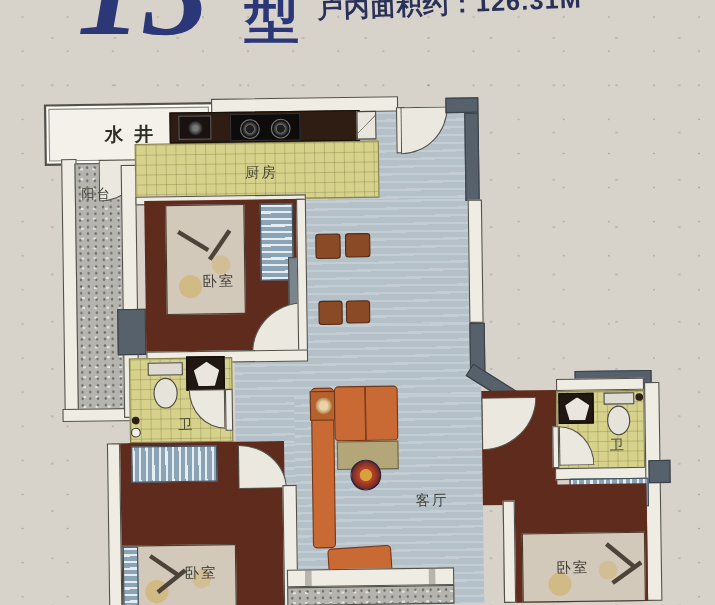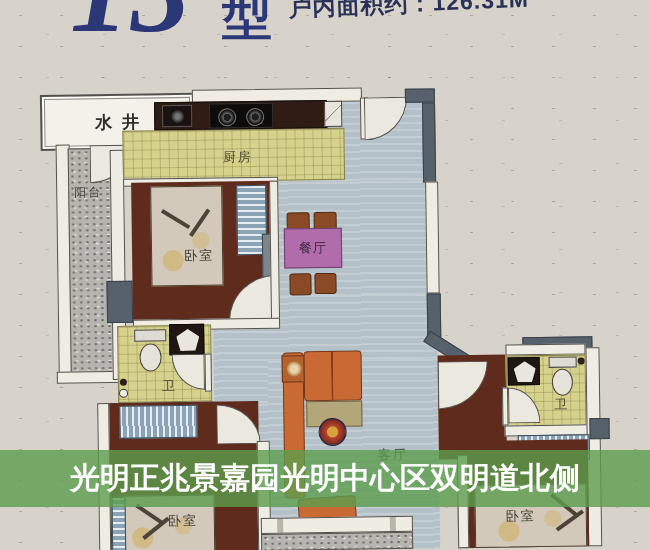--- a/index.html
+++ b/index.html
@@ -53,21 +53,21 @@
     <div class="abs floor-blue" style="left:173px;top:318px;width:58px;height:42px;"></div>
     <div class="abs floor-blue" style="left:227px;top:275px;width:170px;height:190px;"></div>
 
     <div class="abs wall-w" style="left:3px;top:6px;width:154px;height:56px;border-width:2px;box-shadow:inset 0 0 0 2px #fdfcf9, inset 0 0 0 3px #8d8b84;background:#f4f1ea;display:flex;align-items:center;justify-content:center;">
       <span style="font-size:17px;font-weight:bold;color:#2e2e28;letter-spacing:10px;padding-left:10px;">水井</span>
     </div>
 
     <div class="abs wall-w" style="left:18px;top:56px;width:14px;height:238px;"></div>
     <div class="abs gravel" style="left:30px;top:60px;width:44px;height:225px;"></div>
     <div class="abs arc" style="left:52px;top:57px;width:42px;height:38px;border-radius:0 0 100% 0;"></div>
-    <div class="lbl" style="left:36px;top:96px;font-size:12px;color:#44433a;">阳台</div>
+    <div class="lbl" style="left:36px;top:80px;font-size:12px;color:#44433a;">阳台</div>
     <div class="abs wall-w" style="left:16px;top:283px;width:92px;height:12px;"></div>
     <div class="abs wall-w" style="left:72px;top:62px;width:14px;height:230px;"></div>
     <div class="abs wall-d" style="left:67px;top:193px;width:26px;height:42px;"></div>
 
     <div class="abs wall-w" style="left:155px;top:3px;width:170px;height:14px;"></div>
     <div class="abs tile" style="left:85px;top:43px;width:222px;height:52px;"></div>
     <div class="abs" style="left:117px;top:15px;width:173px;height:28px;background:#2f1c12;border:1px solid #151009;box-sizing:border-box;"></div>
     <div class="abs" style="left:125px;top:18px;width:30px;height:22px;background:#191210;border:1px solid #5a5a5a;box-sizing:border-box;">
       <div class="abs" style="left:8px;top:4px;width:13px;height:13px;border-radius:50%;background:radial-gradient(#777 25%,#222 70%);"></div>
     </div>
@@ -96,23 +96,20 @@
     <div class="abs wall-d" style="left:368px;top:5px;width:30px;height:14px;"></div>
     <div class="abs wall-d" style="left:385px;top:19px;width:13px;height:80px;"></div>
     <div class="abs wall-w" style="left:387px;top:98px;width:13px;height:112px;"></div>
     <div class="abs wall-d" style="left:387px;top:210px;width:14px;height:48px;"></div>
     <div class="abs wall-d" style="left:390px;top:247px;width:60px;height:13px;transform:rotate(33deg);transform-origin:left top;"></div>
 
     <div class="abs chair" style="left:248px;top:127px;width:23px;height:23px;"></div>
     <div class="abs chair" style="left:275px;top:127px;width:23px;height:22px;"></div>
     <div class="abs chair" style="left:250px;top:188px;width:22px;height:22px;"></div>
     <div class="abs chair" style="left:275px;top:188px;width:22px;height:21px;"></div>
-    <div class="abs" style="left:245px;top:143px;width:58px;height:40px;background:#b06cab;border:1px solid #6d3f6b;box-sizing:border-box;display:flex;align-items:center;justify-content:center;">
-      <span style="font-size:13px;color:#3c2d3c;letter-spacing:1px;">餐厅</span>
-    </div>
 
     <div class="abs floor-red" style="left:397px;top:272px;width:68px;height:104px;"></div>
     <div class="abs arc" style="left:397px;top:278px;width:50px;height:48px;border-radius:0 0 100% 0;"></div>
 
     <div class="abs wall-d" style="left:482px;top:255px;width:70px;height:13px;"></div>
     <div class="abs wall-w" style="left:465px;top:262px;width:80px;height:11px;"></div>
     <div class="abs tile" style="left:465px;top:273px;width:80px;height:74px;"></div>
     <div class="abs" style="left:467px;top:275px;width:32px;height:28px;background:#201713;border:1px solid #0e0a08;box-sizing:border-box;">
       <div class="tray" style="left:5px;top:3px;width:22px;height:21px;"></div>
     </div>
@@ -166,16 +163,13 @@
     </div>
     <div class="abs furn-or" style="left:263px;top:266px;width:58px;height:50px;background-image:linear-gradient(90deg,transparent 47%,rgba(80,35,12,.6) 48%,rgba(80,35,12,.6) 50%,transparent 51%);"></div>
     <div class="abs" style="left:265px;top:316px;width:56px;height:26px;background:#b3a77a;border:1px solid #6e6647;box-sizing:border-box;"></div>
     <div class="abs" style="left:277px;top:333px;width:28px;height:28px;border-radius:50%;background:radial-gradient(#d9a13c 28%,#b8452e 32%,#7d2d20 65%,#3f2b4d 70%);border:1px solid #2c2038;box-sizing:border-box;"></div>
     <div class="abs furn-or" style="left:256px;top:412px;width:58px;height:44px;transform:rotate(-3deg);background-image:linear-gradient(180deg,transparent 55%,rgba(80,35,12,.55) 57%,transparent 60%);"></div>
     <div class="lbl" style="left:336px;top:362px;color:#40403a;">客厅</div>
     <div class="abs wall-w" style="left:218px;top:432px;width:152px;height:16px;background-image:linear-gradient(90deg,transparent 10%,#b9b5aa 10.5%,#b9b5aa 14%,transparent 14.5%,transparent 85%,#b9b5aa 85.5%,#b9b5aa 89%,transparent 89.5%);"></div>
     <div class="abs gravel" style="left:218px;top:448px;width:152px;height:17px;"></div>
   </div>
 
-  <div class="caption">
-    <span>光明正兆景嘉园光明中心区双明道北侧</span>
-  </div>
 </div>
 
 </body></html>

